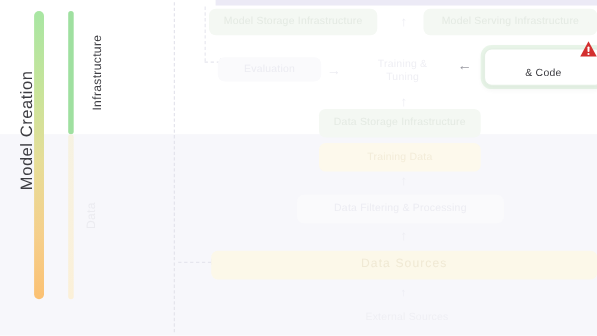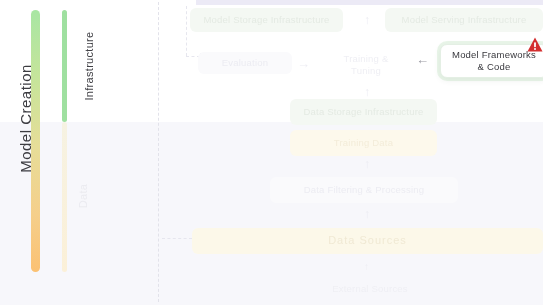--- a/index.html
+++ b/index.html
@@ -151,21 +151,21 @@
   <span>Training &amp;</span><br>
   <span>Tuning</span>
 </div>
 
 <div class="arrow" style="left:364px; top:86px;">↑</div>
 
 <div id="focus-in-arrow">←</div>
 
 <div id="focus-card">
   <div>
-    <span>Model Frameworks</span><br>
+    <br>
     <span>&amp; Code</span>
   </div>
 </div>
 
 <svg id="warn-badge" viewBox="0 0 16 15">
   <path d="M8 0.6 L15.5 14.4 L0.5 14.4 Z" fill="#d32f2f"></path>
   <rect x="7.1" y="5.2" width="1.8" height="5" rx="0.8" fill="#ffffff"></rect>
   <circle cx="8" cy="12.1" r="1" fill="#ffffff"></circle>
 </svg>
 

